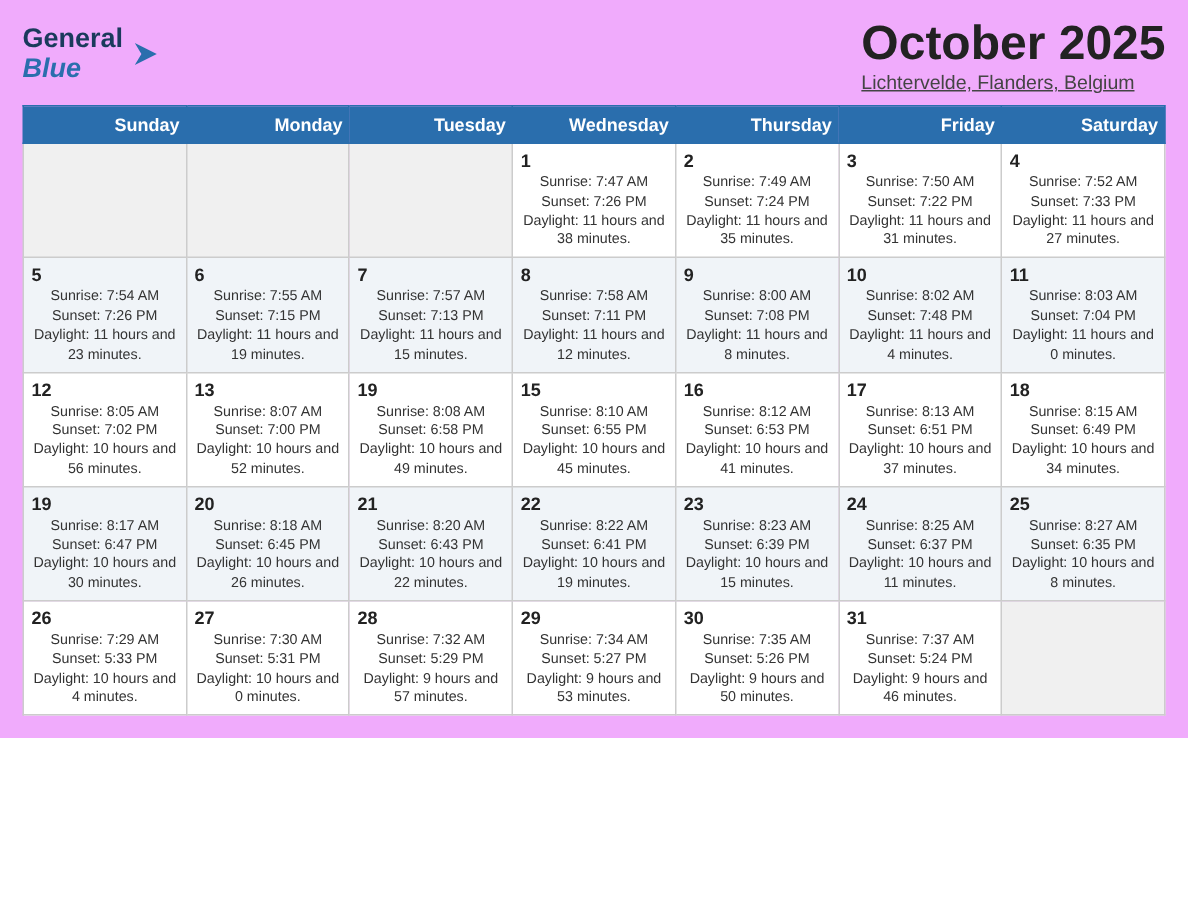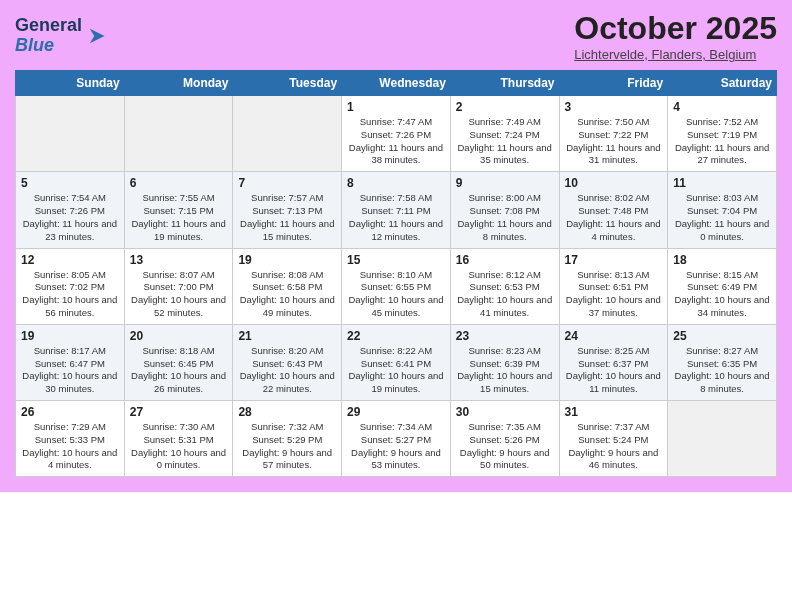--- a/index.html
+++ b/index.html
@@ -147,21 +147,21 @@
           <td>
             <span class="day-num">3</span>
             <div class="day-info">Sunrise: 7:50 AM
 Sunset: 7:22 PM
 Daylight: 11 hours
 and 31 minutes.</div>
           </td>
           <td>
             <span class="day-num">4</span>
             <div class="day-info">Sunrise: 7:52 AM
-Sunset: 7:19 PM
+Sunset: 7:33 PM
 Daylight: 11 hours
 and 27 minutes.</div>
           </td>
         </tr>
         <tr class="row-shaded">
           <td>
             <span class="day-num">5</span>
             <div class="day-info">Sunrise: 7:54 AM
 Sunset: 7:26 PM
 Daylight: 11 hours

